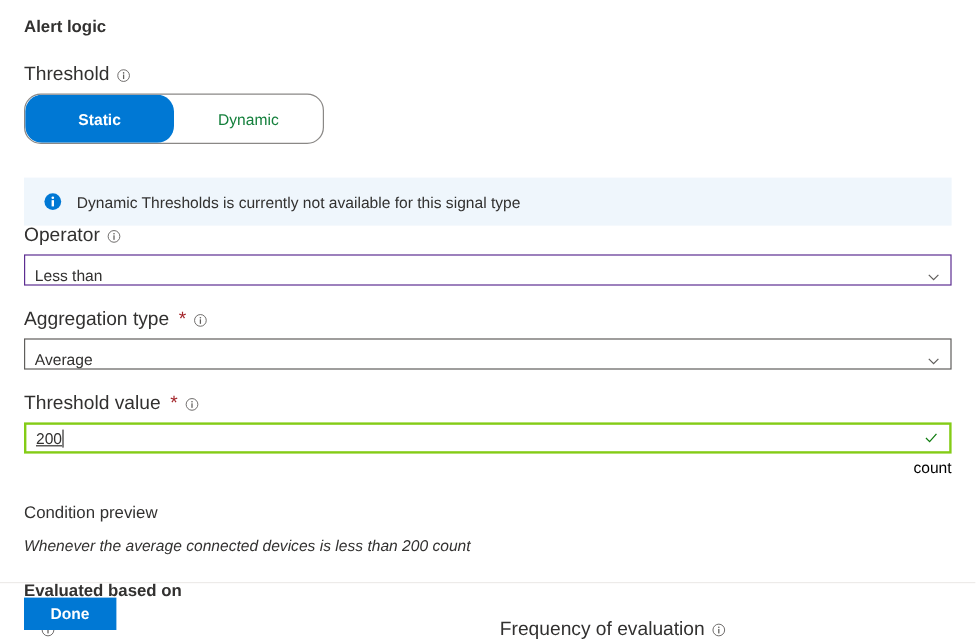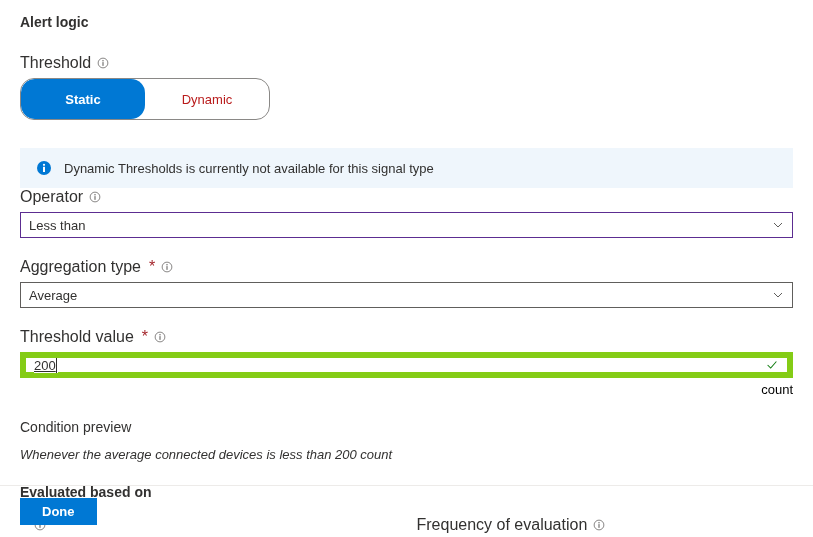--- a/index.html
+++ b/index.html
@@ -61,21 +61,21 @@
       font-size: 13px;
       cursor: pointer;
     }
     .toggle-option.active {
       background: #0078d4;
       color: #fff;
       font-weight: 600;
       border-radius: 14px;
     }
     .toggle-option.inactive {
-      color: #b91c1c;
+      color: #15803d;
     }
     .info-callout {
       background: #eff6fc;
       padding: 12px 16px;
       display: flex;
       align-items: center;
       gap: 12px;
       width: 100%;
     }
     .callout-icon {
@@ -95,41 +95,41 @@
     }
     .field {
       display: flex;
       flex-direction: column;
     }
     .select-wrap {
       position: relative;
       border: 1px solid #605e5c;
       height: 26px;
       display: flex;
-      align-items: center;
+      align-items: flex-end;
       padding: 0 8px;
       background: #fff;
     }
     .select-wrap.focused {
       border: 1px solid #5c2d91;
     }
     .select-value {
       flex: 1;
       font-size: 13px;
     }
     .chevron {
       width: 12px;
       height: 12px;
     }
     .chevron svg {
       width: 12px;
       height: 12px;
     }
     .threshold-input {
-      border: 6px solid #84cc16;
+      border: 2px solid #84cc16;
       height: 26px;
       display: flex;
       align-items: center;
       padding: 0 8px;
       background: #fff;
       position: relative;
       text-decoration: underline;
     }
     .threshold-input input {
       border: none;

